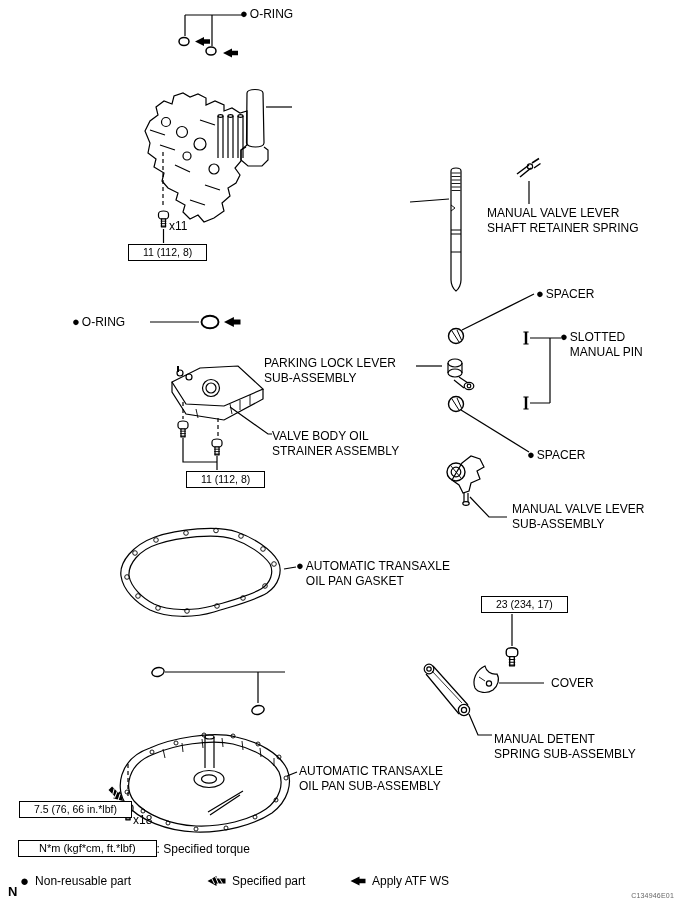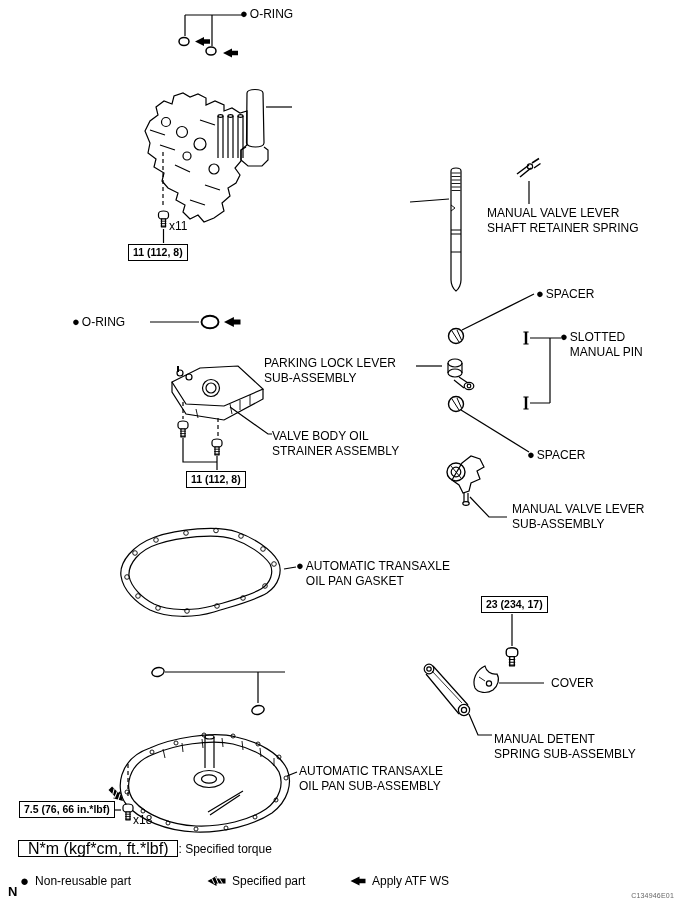--- a/index.html
+++ b/index.html
@@ -9,26 +9,26 @@
   }
   svg.linework{position:absolute;left:0;top:0;}
   .callout{
     position:absolute;font-size:12px;line-height:15px;
     display:flex;align-items:flex-start;gap:2px;white-space:pre-line;
   }
   .callout .txt{white-space:pre-line;}
   .bullet{font-size:13px;line-height:14px;}
   .tbox{
     position:absolute;border:1.6px solid #000;background:#fff;
-    font-weight:bold;font-size:10.5px;line-height:13px;padding:1px 4px;
+    font-weight:normal;font-size:10.5px;line-height:13px;padding:1px 14px;
     white-space:nowrap;
   }
   .qty{position:absolute;font-size:12px;line-height:14px;}
   .specline{position:absolute;left:18px;top:840px;display:flex;align-items:center;font-size:12px;}
-  .specbox{border:1.6px solid #000;padding:1px 9px;font-size:16px;line-height:13px;white-space:nowrap;}
+  .specbox{border:1.6px solid #000;padding:1px 20px;font-size:11px;line-height:13px;white-space:nowrap;}
   .specsuffix{margin-left:0;}
   .legend-item{position:absolute;display:flex;align-items:center;gap:6px;font-size:12px;line-height:14px;}
   .pageletter{position:absolute;left:8px;top:884px;font-weight:bold;font-size:13px;}
   .figcode{position:absolute;right:12px;top:892px;font-size:7px;color:#666;letter-spacing:0.2px;}
 </style>
 </head>
 <body>
 
 <div class="page">
 

